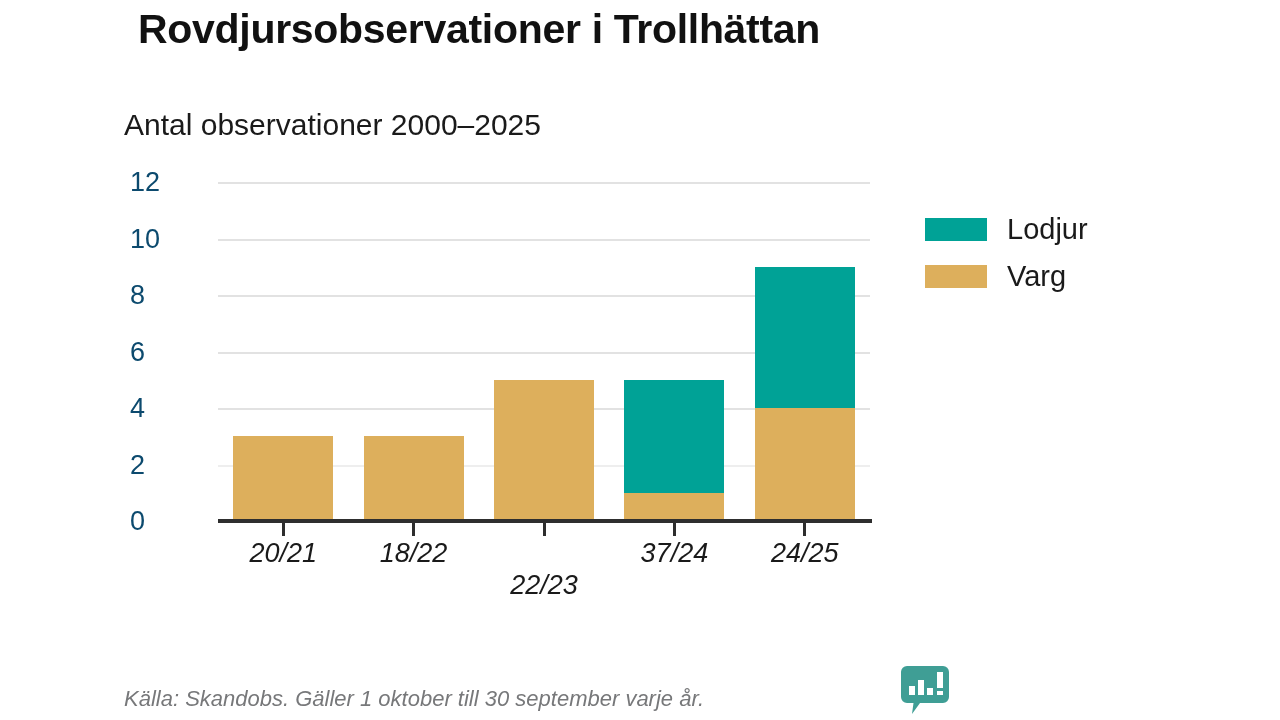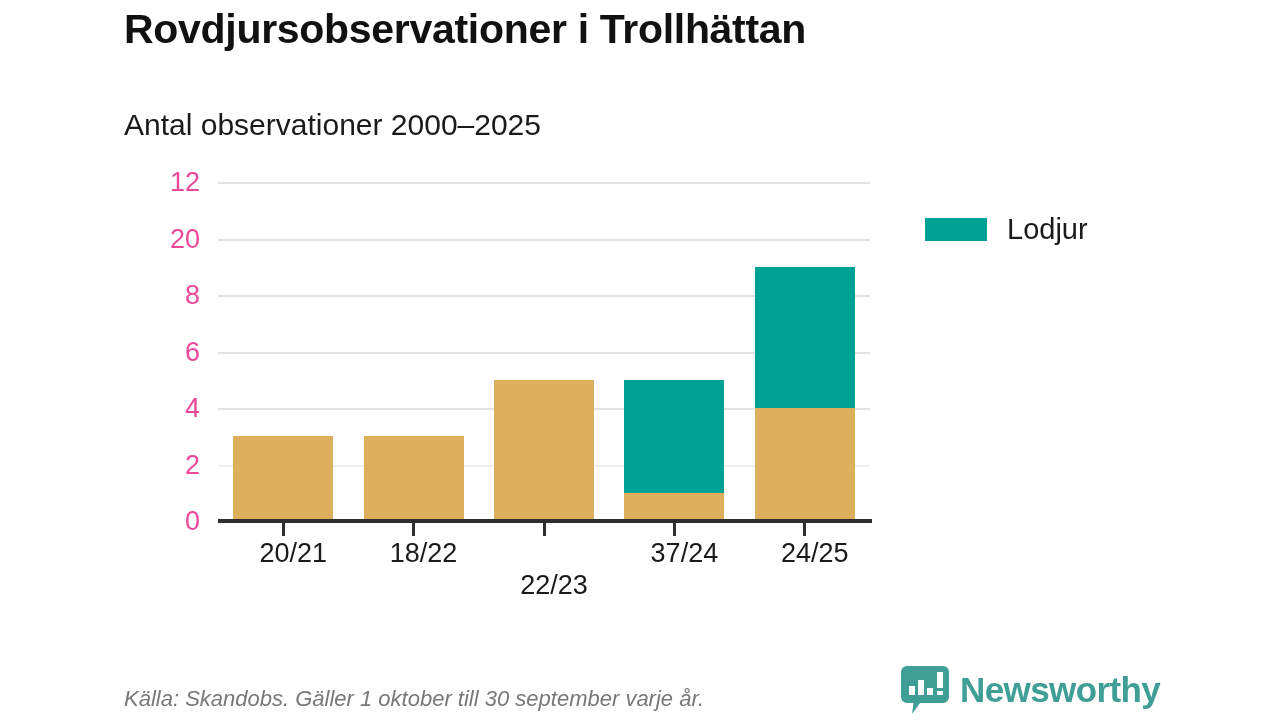--- a/index.html
+++ b/index.html
@@ -12,21 +12,21 @@
     height: 720px;
     overflow: hidden;
     font-family: "Liberation Sans", sans-serif;
     color: #1a1a1a;
     position: relative;
   }
 
   
   .chart-title {
     position: absolute;
-    left: 124px;
+    left: 138px;
     top: 6px;
     font-size: 41px;
     font-weight: bold;
     letter-spacing: -0.3px;
     color: #111111;
     white-space: nowrap;
   }
   .chart-subtitle {
     position: absolute;
     left: 124px;
@@ -62,22 +62,21 @@
     width: 654px;
     height: 4px;
     background: #2e2e2e;
   }
 
   
   .ytick {
     position: absolute;
     right: 1264px;      
     font-size: 27px;
-    color: #ec4899;
-    text-align: right;
+    color: #0c4a6e;
     white-space: nowrap;
   }
   .ylabels {
     position: absolute;
     left: 130px;
     top: 182px;
     width: 70px;
     height: 339px;
   }
   .ylabels .ytick {
@@ -115,24 +114,25 @@
   }
   .xtick-mark {
     position: absolute;
     top: 0;
     width: 3px;
     height: 13px;
     background: #2e2e2e;
   }
   .xlabels {
     position: absolute;
-    left: 228px;
+    left: 218px;
     top: 538px;
     width: 652px;
     height: 40px;
+    font-style: italic;
   }
   .xlabel {
     position: absolute;
     top: 0;
     font-size: 27px;
     color: #1a1a1a;
     text-align: center;
     white-space: nowrap;
     transform: translateX(-50%);
   }
@@ -206,21 +206,21 @@
     <div class="gridline" style="top: 56.5px;"></div>
     <div class="gridline" style="top: 0px;"></div>
   </div>
 
 <div class="ylabels" id="ylabels">
     <div class="ytick" style="top: 339px;">0</div>
     <div class="ytick" style="top: 282.5px;">2</div>
     <div class="ytick" style="top: 226px;">4</div>
     <div class="ytick" style="top: 169.5px;">6</div>
     <div class="ytick" style="top: 113px;">8</div>
-    <div class="ytick" style="top: 56.5px;">20</div>
+    <div class="ytick" style="top: 56.5px;">10</div>
     <div class="ytick" style="top: 0px;">12</div>
   </div>
 
 <div class="bars" id="bars">
     <div class="bar-group" style="left: 15.2px; width: 100px; height: 339px;">
       <div class="bar-seg" style="background: rgb(221, 175, 92); height: 84.75px; bottom: 0px;"></div>
     </div>
     <div class="bar-group" style="left: 145.6px; width: 100px; height: 339px;">
       <div class="bar-seg" style="background: rgb(221, 175, 92); height: 84.75px; bottom: 0px;"></div>
     </div>
@@ -251,30 +251,33 @@
     <div class="xlabel" style="left: 195.6px;">18/22</div>
     <div class="xlabel" style="left: 326px; margin-top: 32px;">22/23</div>
     <div class="xlabel" style="left: 456.4px;">37/24</div>
     <div class="xlabel" style="left: 586.8px;">24/25</div>
   </div>
 
 <div class="legend" id="legend">
     <div class="legend-row">
       <span class="legend-swatch" style="background: rgb(0, 162, 150);"></span>
       <span class="legend-label">Lodjur</span>
+    </div>
+    <div class="legend-row">
+      <span class="legend-swatch" style="background: rgb(221, 175, 92);"></span>
+      <span class="legend-label">Varg</span>
     </div>
   </div>
 
 <div class="footer-note">Källa: Skandobs. Gäller 1 oktober till 30 september varje år.</div>
 
 <div class="logo">
   <span class="logo-mark">
     <svg width="50" height="52" viewBox="0 0 50 52" xmlns="http://www.w3.org/2000/svg">
       <path d="M7 2 H43 A6 6 0 0 1 49 8 V33 A6 6 0 0 1 43 39 H20 L12 50 L13.5 39 H7 A6 6 0 0 1 1 33 V8 A6 6 0 0 1 7 2 Z" fill="#3f9e95"></path>
       <rect x="9" y="22" width="6" height="9" fill="#ffffff"></rect>
       <rect x="18" y="16" width="6" height="15" fill="#ffffff"></rect>
       <rect x="27" y="24" width="6" height="7" fill="#ffffff"></rect>
       <rect x="37" y="8" width="6" height="16" fill="#ffffff"></rect>
       <rect x="37" y="27" width="6" height="4" fill="#ffffff"></rect>
     </svg>
   </span>
-  <span class="logo-text">Newsworthy</span>
 </div>
 
 </body></html>

